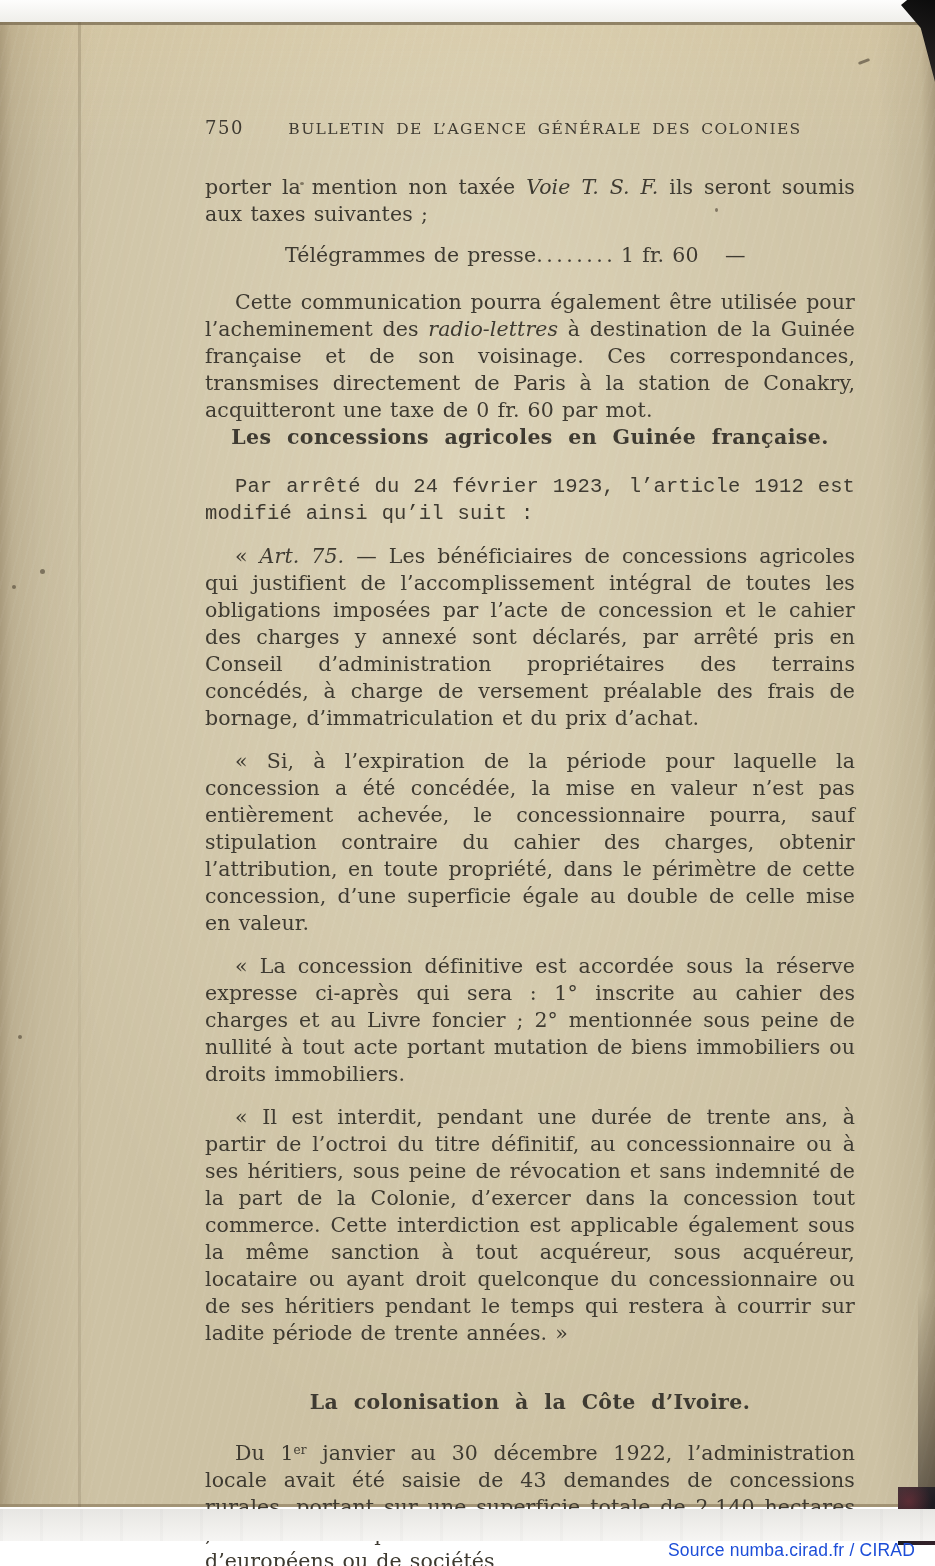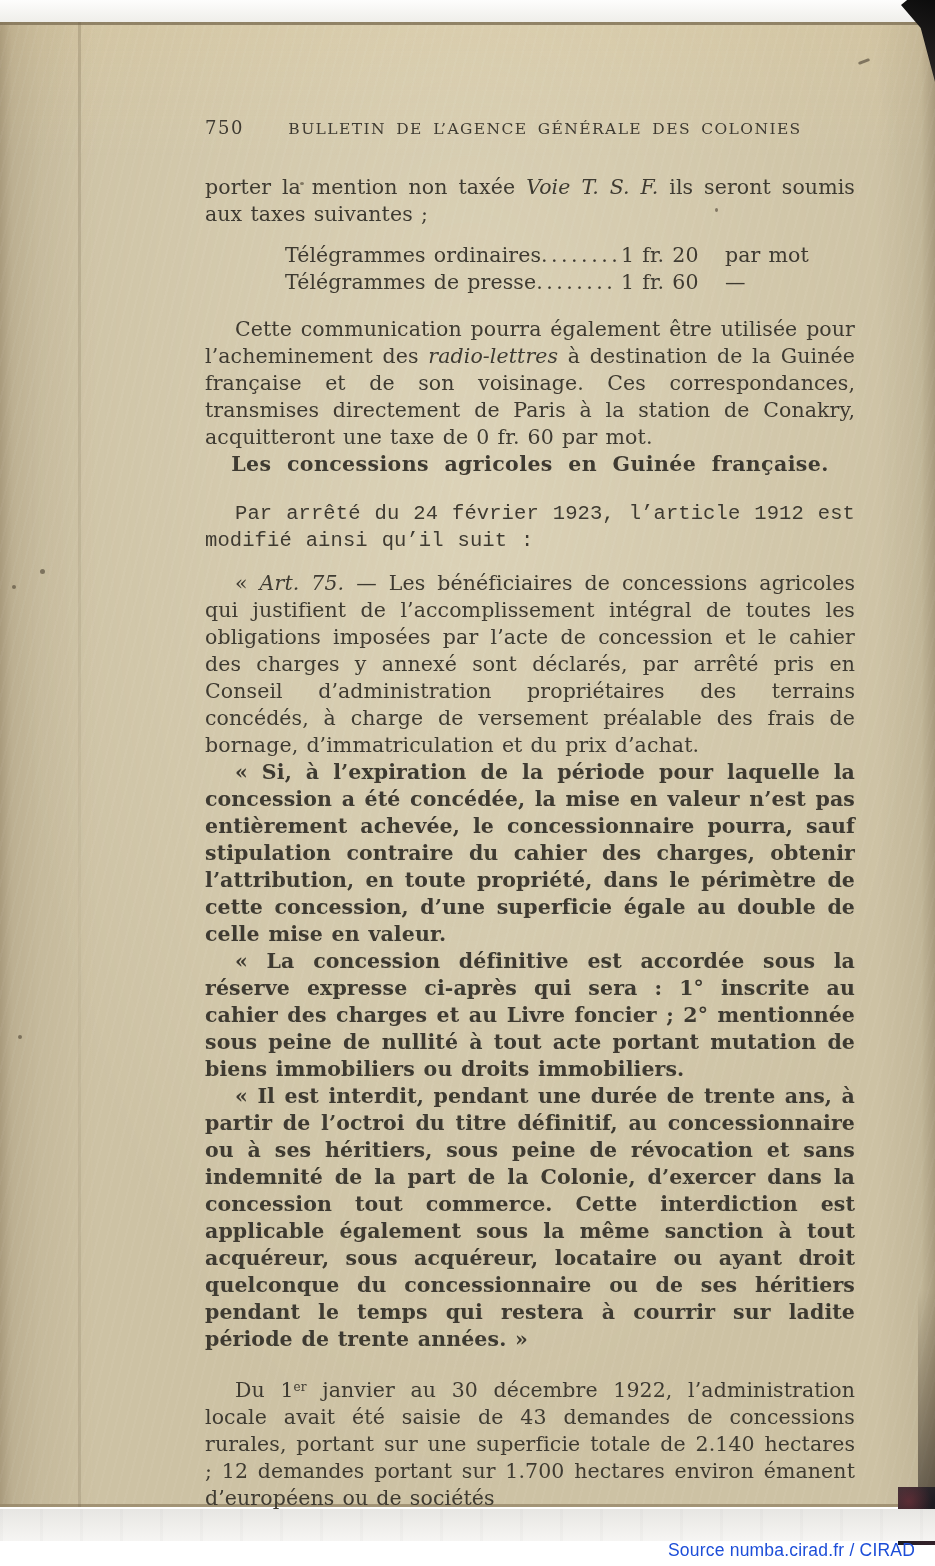--- a/index.html
+++ b/index.html
@@ -82,21 +82,21 @@
   .rate-lab{display:inline-block;width:336px;}
   .rate-dots{letter-spacing:3.5px;}
   .rate-price{display:inline-block;width:104px;}
   .p-radio{margin-top:20px;text-indent:30px;}
   .sec-head{
     font-weight:bold;font-size:20.5px;text-align:center;
     word-spacing:8px;letter-spacing:0.4px;
   }
   .p-arrete{margin-top:22px;text-indent:30px;font-family:Liberation Mono, monospace;}
   .p-art75{margin-top:16px;text-indent:30px;}
-  .p-quote{margin-top:0;text-indent:30px;font-weight:bold;}
+  .p-quote{margin-top:16px;text-indent:30px;}
   .sec-head-2{margin-top:42px;}
   .p-final{margin-top:24px;text-indent:30px;}
   sup{font-size:12px;line-height:0;vertical-align:6px;}
 </style>
 </head>
 <body>
 
 <div class="scan-top"></div>
 
 <div class="page"></div>
@@ -112,38 +112,38 @@
 <div class="content">
 
   <div class="page-head">
     <span class="page-num">750</span>
     <span class="journal-title">BULLETIN DE L’AGENCE GÉNÉRALE DES COLONIES</span>
   </div>
 
   <p class="p-intro"><span>porter la mention non taxée </span><span class="ital">Voie T. S. F.</span><span> ils seront soumis aux taxes suivantes ;</span></p>
 
   <div class="rates">
-    <div class="rate-row"><span class="rate-lab"><span>Télégrammes ordinaires</span><span class="rate-dots">........</span></span><span class="rate-price">1 fr. 20</span><span class="rate-unit">par mot</span></div>
     <div class="rate-row"><span class="rate-lab"><span>Télégrammes de presse</span><span class="rate-dots">........</span></span><span class="rate-price">1 fr. 60</span><span class="rate-unit">—</span></div>
   </div>
 
   <p class="p-radio"><span>Cette communication pourra également être utilisée pour l’acheminement des </span><span class="ital">radio-lettres</span><span> à destination de la Guinée française et de son voisinage. Ces correspondances, transmises directement de Paris à la station de Conakry, acquitteront une taxe de 0 fr. 60 par mot.</span></p>
 
   <p class="sec-head">Les concessions agricoles en Guinée française.</p>
 
   <p class="p-arrete">Par arrêté du 24 février 1923, l’article 1912 est modifié ainsi qu’il suit :</p>
 
   <p class="p-art75"><span>« </span><span class="ital">Art. 75.</span><span> — Les bénéficiaires de concessions agricoles qui justifient de l’accomplissement intégral de toutes les obligations imposées par l’acte de concession et le cahier des charges y annexé sont déclarés, par arrêté pris en Conseil d’administration propriétaires des terrains concédés, à charge de versement préalable des frais de bornage, d’immatriculation et du prix d’achat.</span></p>
 
   <p class="p-quote">« Si, à l’expiration de la période pour laquelle la concession a été concédée, la mise en valeur n’est pas entièrement achevée, le concessionnaire pourra, sauf stipulation contraire du cahier des charges, obtenir l’attribution, en toute propriété, dans le périmètre de cette concession, d’une superficie égale au double de celle mise en valeur.</p>
 
   <p class="p-quote">« La concession définitive est accordée sous la réserve expresse ci-après qui sera : 1° inscrite au cahier des charges et au Livre foncier ; 2° mentionnée sous peine de nullité à tout acte portant mutation de biens immobiliers ou droits immobiliers.</p>
 
   <p class="p-quote">« Il est interdit, pendant une durée de trente ans, à partir de l’octroi du titre définitif, au concessionnaire ou à ses héritiers, sous peine de révocation et sans indemnité de la part de la Colonie, d’exercer dans la concession tout commerce. Cette interdiction est applicable également sous la même sanction à tout acquéreur, sous acquéreur, locataire ou ayant droit quelconque du concessionnaire ou de ses héritiers pendant le temps qui restera à courrir sur ladite période de trente années. »</p>
 
+  <p class="sec-head sec-head-2">La colonisation à la Côte d’Ivoire.</p>
 
   <p class="p-final"><span>Du 1</span><sup>er</sup><span> janvier au 30 décembre 1922, l’administration locale avait été saisie de 43 demandes de concessions rurales, portant sur une superficie totale de 2.140 hectares ; 12 demandes portant sur 1.700 hectares environ émanent d’européens ou de sociétés</span></p>
 
 </div>
 
 <div class="corner-tr"></div>
 <div class="edge-right-low"></div>
 <div class="corner-br"></div>
 <div class="scan-bottom"></div>
 

